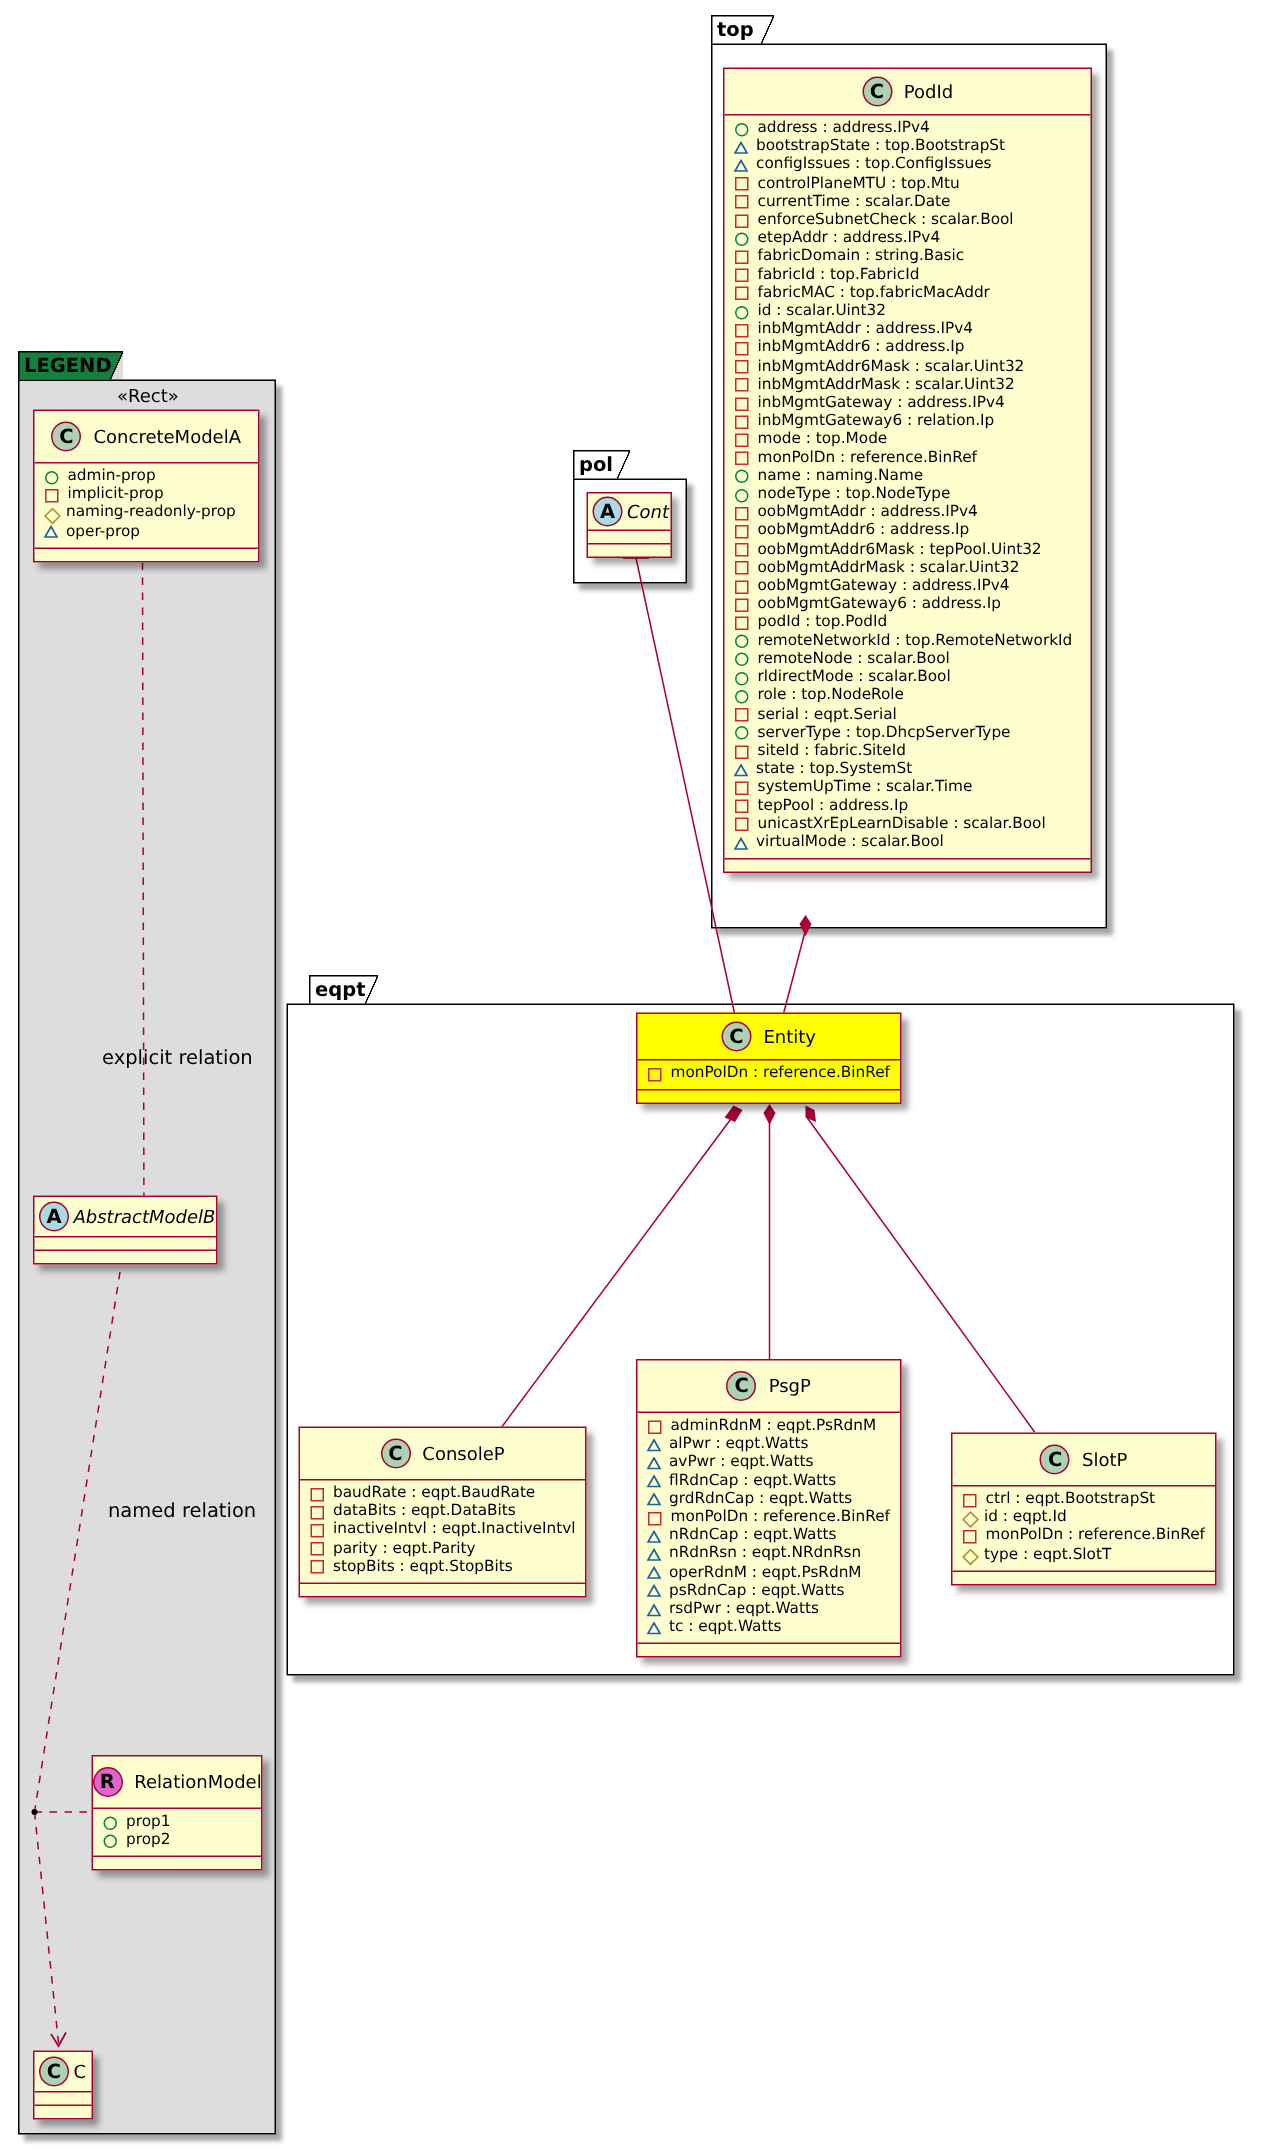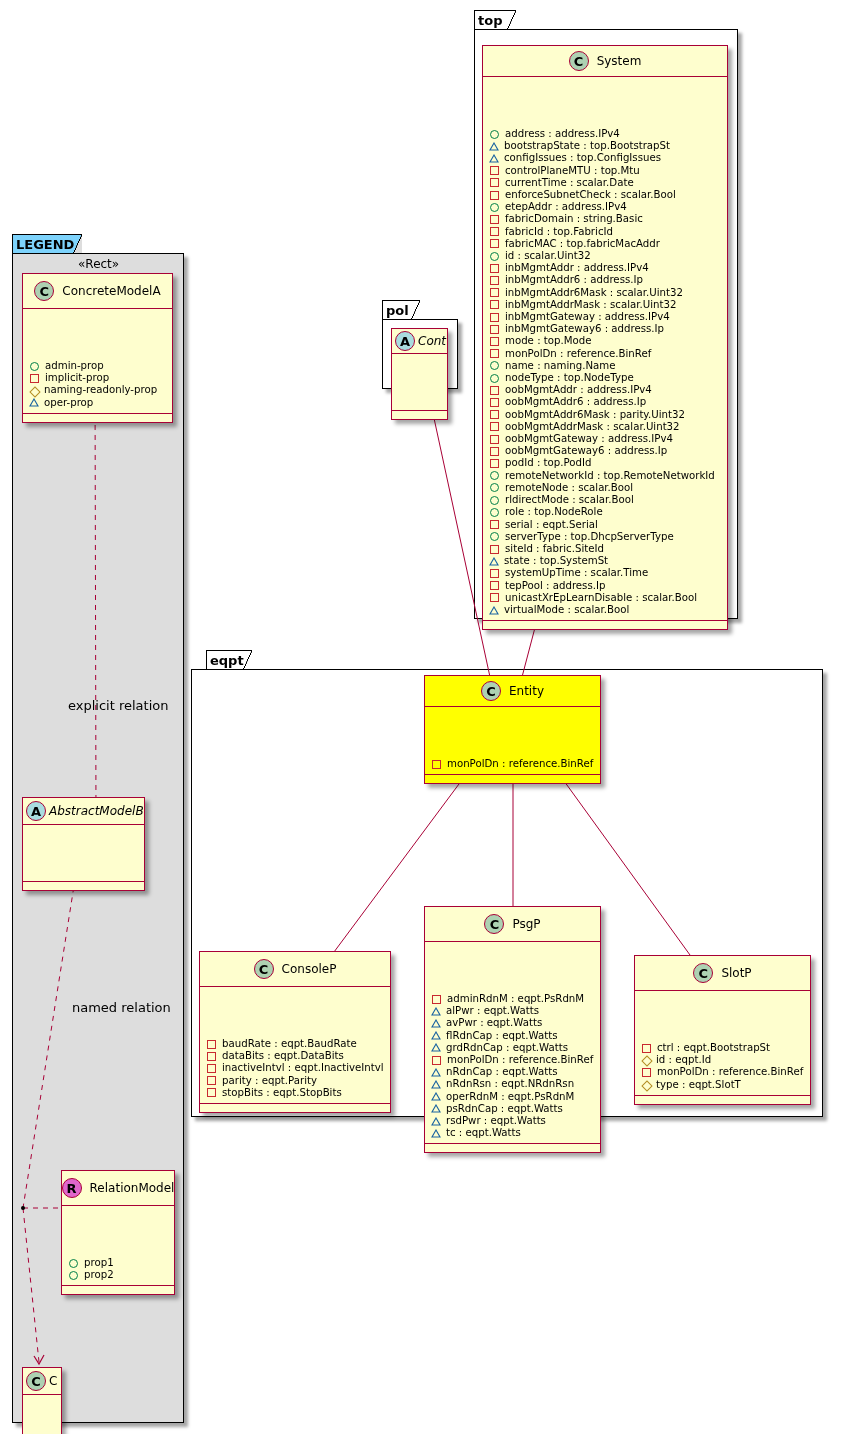--- a/index.html
+++ b/index.html
@@ -6,36 +6,36 @@
   body { width:843px; height:1434px; position:relative; overflow:hidden;
          font-family:"DejaVu Sans", sans-serif; }
   svg#wires { position:absolute; left:0; top:0; width:843px; height:1434px; z-index:1; pointer-events:none; }
   .pkg { position:absolute; border:1.5px solid #000; box-shadow:4px 4px 3px rgba(0,0,0,0.35); z-index:0; }
   .pkg-tab { position:absolute; height:20px; border:1.5px solid #000; border-bottom:none;
              font-weight:bold; font-size:13px; line-height:20px; padding:0 14px 0 3px;
              box-sizing:border-box; z-index:0; }
   .pkg-tab::after { content:""; position:absolute; right:-1px; top:-1px; width:10px; height:22px;
              background:linear-gradient(to bottom right, transparent 48%, #000 49%, #000 53%, #fff 54%); }
   .pkg-tab.white { background:#fff;text-align:right; }
-  .pkg-tab.grey { background:#7dd3fc; }
+  .pkg-tab.grey { background:#15803d; }
   .pkg-tab.grey::after { background:linear-gradient(to bottom right, transparent 48%, #000 49%, #000 53%, #dddddd 54%); }
   .cls { position:absolute; background:#fefece; border:1.2px solid #a80036;
          box-shadow:4px 4px 4px rgba(0,0,0,0.35); z-index:2; box-sizing:border-box; }
   .cls.hl { background:#ffff00; }
   .cls-head { display:flex; align-items:center; justify-content:center; gap:8px;
               border-bottom:1.2px solid #a80036; font-size:12px; color:#000; }
   .cls-head .name { white-space:nowrap; }
   .cls-head .name.italic { font-style:italic; }
   .spot { width:20px; height:20px; border-radius:50%; border:1px solid #a80036;
           display:flex; align-items:center; justify-content:center; font-weight:bold;
           font-size:13px; box-sizing:border-box; flex:none; }
   .spot.c { background:#add1b2; }
   .spot.a { background:#a9dcdf; }
   .spot.r { background:#e066cc; }
-  .attrs { border-bottom:1.2px solid #a80036; padding:3px 0 4px 6px;margin-top:48px; }
+  .attrs { border-bottom:1.2px solid #a80036; padding:3px 0 4px 6px; }
   .attr { font-size:10.2px; line-height:12.2px; white-space:nowrap; display:flex; align-items:center; }
   .vis { width:10px; height:10px; margin-right:5px; flex:none; display:inline-block; position:relative; }
   .vis.pub { border:1.2px solid #038048; border-radius:50%; width:7px; height:7px; margin-left:1px; margin-right:6px; }
   .vis.priv { border:1.2px solid #c82930; width:7px; height:7px; margin-left:1px; margin-right:6px; }
   .vis.prot { width:8px; height:8px; margin-left:1px; margin-right:6px; }
   .vis.prot::before { content:""; position:absolute; left:1px; top:1px; width:6px; height:6px;
                       border:1.2px solid #b38d22; transform:rotate(45deg); }
   .vis.pkgv { width:10px; height:9px; margin-right:5px; }
   .vis.pkgv svg { position:absolute; left:0; top:0; }
   .methods { height:8px; }
@@ -79,21 +79,21 @@
   <polyline points="34,1356 39,1364 44,1355" fill="none" stroke="#a80036" stroke-width="1.2"></polyline>
   <circle cx="23" cy="1208" r="2" fill="#000"></circle>
 </svg>
 
 <div class="label" style="left:68px;top:698px;">explicit relation</div>
 <div class="label" style="left:72px;top:1000px;">named relation</div>
 
 <div class="cls" id="cls-system" style="left:482px;top:45px;width:246px;">
     <div class="cls-head" style="height: 30px;">
       <span class="spot c">C</span>
-      <span class="name">System</span>
+      <span class="name">PodId</span>
     </div>
     <div class="attrs">
       <div class="attr">
         <span class="vis pub"></span>
         <span>address : address.IPv4</span>
       </div>
       <div class="attr">
         <span class="vis pkgv">
           <svg width="10" height="9" viewBox="0 0 10 9">
             <polygon points="5,1 9,8 1,8" fill="none" stroke="#1963a0" stroke-width="1.1"></polygon>
@@ -156,21 +156,21 @@
       <div class="attr">
         <span class="vis priv"></span>
         <span>inbMgmtAddrMask : scalar.Uint32</span>
       </div>
       <div class="attr">
         <span class="vis priv"></span>
         <span>inbMgmtGateway : address.IPv4</span>
       </div>
       <div class="attr">
         <span class="vis priv"></span>
-        <span>inbMgmtGateway6 : address.Ip</span>
+        <span>inbMgmtGateway6 : relation.Ip</span>
       </div>
       <div class="attr">
         <span class="vis priv"></span>
         <span>mode : top.Mode</span>
       </div>
       <div class="attr">
         <span class="vis priv"></span>
         <span>monPolDn : reference.BinRef</span>
       </div>
       <div class="attr">
@@ -184,21 +184,21 @@
       <div class="attr">
         <span class="vis priv"></span>
         <span>oobMgmtAddr : address.IPv4</span>
       </div>
       <div class="attr">
         <span class="vis priv"></span>
         <span>oobMgmtAddr6 : address.Ip</span>
       </div>
       <div class="attr">
         <span class="vis priv"></span>
-        <span>oobMgmtAddr6Mask : parity.Uint32</span>
+        <span>oobMgmtAddr6Mask : tepPool.Uint32</span>
       </div>
       <div class="attr">
         <span class="vis priv"></span>
         <span>oobMgmtAddrMask : scalar.Uint32</span>
       </div>
       <div class="attr">
         <span class="vis priv"></span>
         <span>oobMgmtGateway : address.IPv4</span>
       </div>
       <div class="attr">

